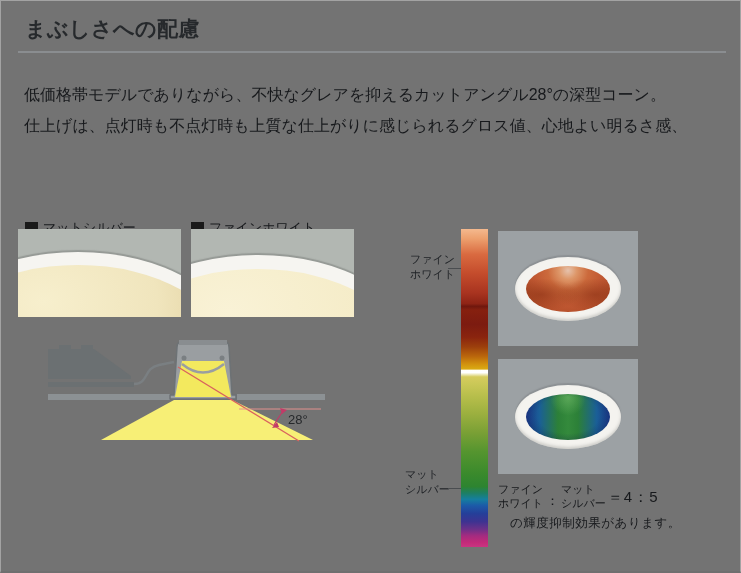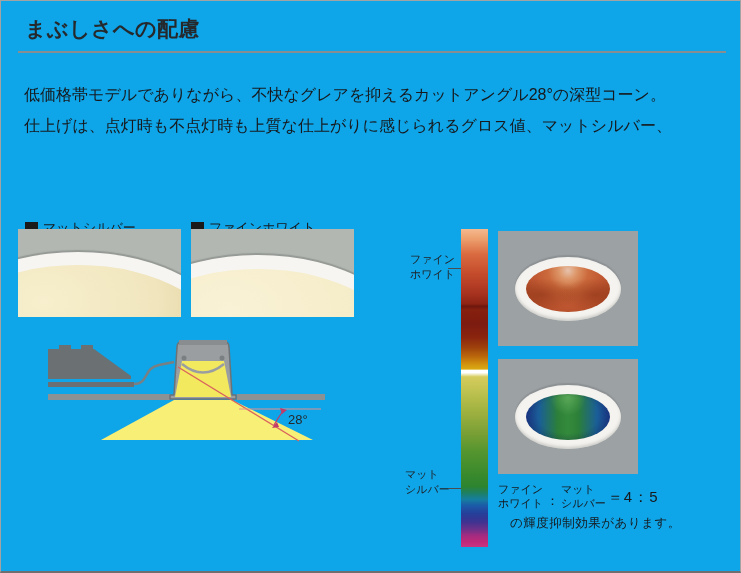--- a/index.html
+++ b/index.html
@@ -1,19 +1,19 @@
 <!DOCTYPE html>
 <html><head>
 <meta charset="utf-8">
 <style>
   * { margin:0; padding:0; box-sizing:border-box; }
   html,body { background:#fff; }
   body { font-family:"Liberation Sans","DejaVu Sans",sans-serif; color:#17191c; }
   .page {
-    position:relative; width:741px; height:573px; background:#0ea5e9;
+    position:relative; width:741px; height:573px; background:#737373;
     border:1px solid #a3a3a3; border-bottom:2px solid #6f6f6f; overflow:hidden;
   }
   .title { position:absolute; left:24px; top:14px; font-size:21px; font-weight:bold; color:#26292c; letter-spacing:.5px; }
   .title-rule { position:absolute; left:17px; top:50px; width:708px; height:2px; background:#8a8d90; }
   .intro { position:absolute; left:23px; top:79px; font-size:16px; line-height:30.5px; color:#17191c; white-space:nowrap; }
 
   
   .swatch { position:absolute; top:187px; font-size:13px; line-height:18px;margin-top:31px; }
   .swatch.s1 { left:24px; } .swatch.s2 { left:190px; }
   .swatch-head { display:flex; align-items:center; gap:5px; }
@@ -71,21 +71,21 @@
 </head>
 <body>
 
 <div class="page">
 
   <h1 class="title">まぶしさへの配慮</h1>
   <div class="title-rule"></div>
 
   <div class="intro">
     <div>低価格帯モデルでありながら、不快なグレアを抑えるカットアングル28°の深型コーン。</div>
-    <div>仕上げは、点灯時も不点灯時も上質な仕上がりに感じられるグロス値、マットシルバー、</div>
+    <div>仕上げは、点灯時も不点灯時も上質な仕上がりに感じられるグロス値、心地よい明るさ感、</div>
   </div>
 
   <div class="swatch s1">
     <div class="swatch-head">
       <span class="square-bullet"></span>
       <span>マットシルバー</span>
     </div>
     <div class="swatch-note">（眩しくない）</div>
   </div>
 

